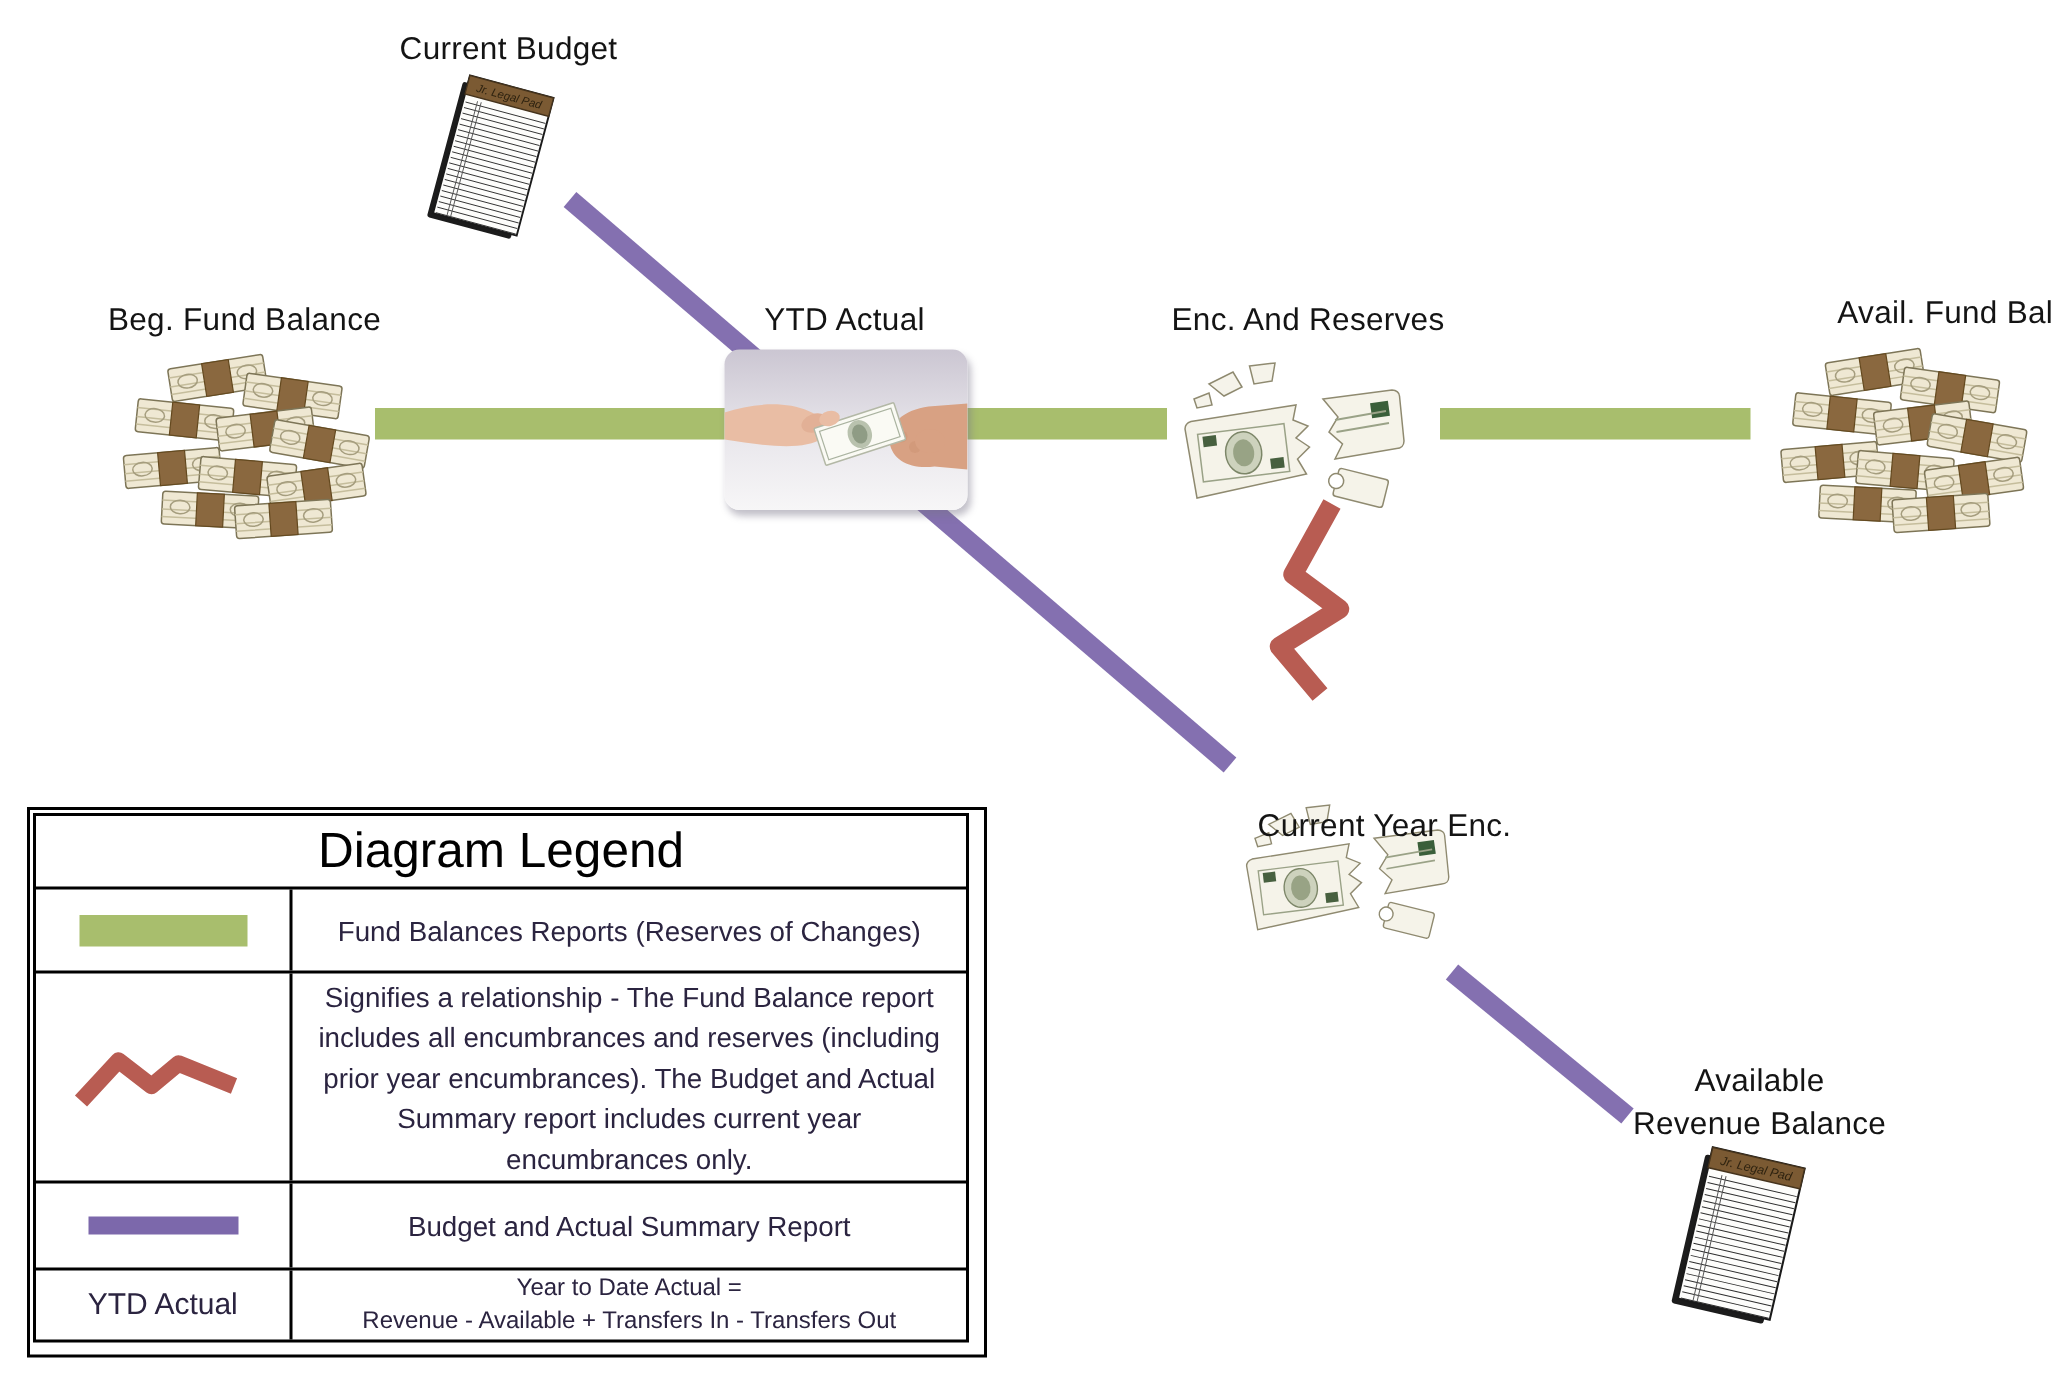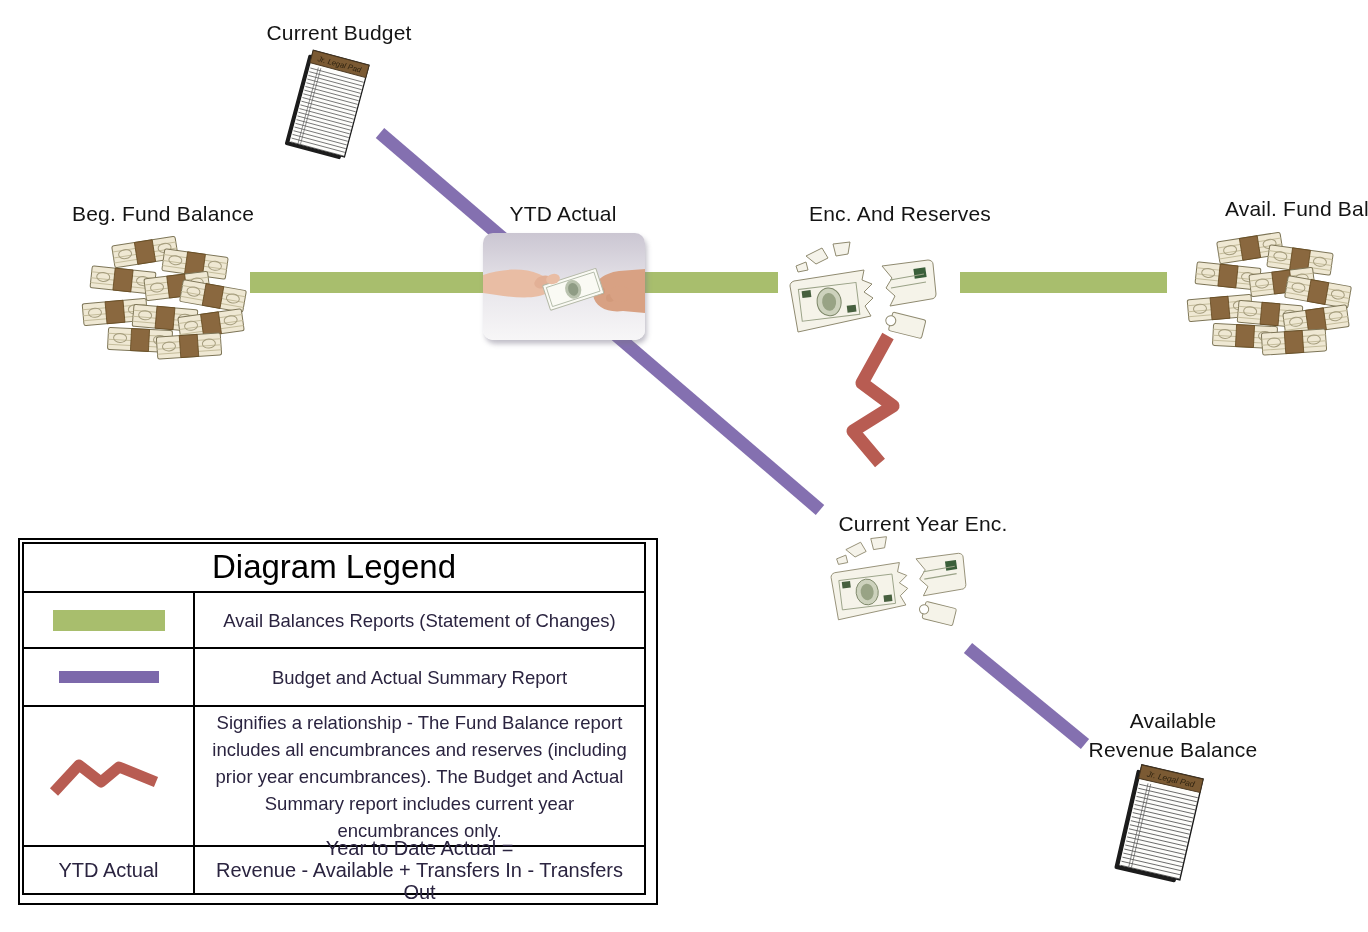--- a/index.html
+++ b/index.html
@@ -181,56 +181,56 @@
     <path d="M112,44 L146,38 M113,52 L148,46" stroke="#9aa287" stroke-width="1.2"></path>
   </svg>
 
   <svg class="layer" width="1368" height="932" style="pointer-events:none">
     <polyline points="888,336 862,383 893,406 853,431 880,463" fill="none" stroke="#b85c52" stroke-width="13" stroke-linejoin="round"></polyline>
   </svg>
 
   <div class="node-label" style="left:339px;top:21px">Current Budget</div>
   <div class="node-label" style="left:163px;top:202px">Beg. Fund Balance</div>
   <div class="node-label" style="left:563px;top:202px">YTD Actual</div>
-  <div class="node-label" style="left:900px;top:202px">Enc. And Reserves</div>
+  <div class="node-label" style="left:872px;top:202px">Enc. And Reserves</div>
   <div class="node-label" style="left:1320px;top:197px">Avail. Fund Balance</div>
-  <div class="node-label" style="left:923px;top:512px">Current Year Enc.</div>
+  <div class="node-label" style="left:923px;top:539px">Current Year Enc.</div>
   <div class="node-label two-line" style="left:1173px;top:706px">Available
 Revenue Balance</div>
 
   <div class="legend">
     <div class="legend-inner">
       <div class="legend-title">Diagram Legend</div>
 
       <div class="legend-row" style="height:58px">
         <div class="legend-key">
           <div class="swatch-green"></div>
         </div>
-        <div class="legend-text">Avail Balances Reports (Statement of Changes)</div>
-      </div>
-
-      <div class="legend-row" style="height:59px">
-        <div class="legend-key">
-          <div class="swatch-purple"></div>
-        </div>
-        <div class="legend-text">Budget and Actual Summary Report</div>
+        <div class="legend-text">Fund Balances Reports (Reserves of Changes)</div>
       </div>
 
       <div class="legend-row" style="height:140px">
         <div class="legend-key">
           <svg width="130" height="45">
             <polyline points="10,38 35,11 57,28 75,13 112,28" fill="none" stroke="#b85c52" stroke-width="11" stroke-linejoin="round"></polyline>
           </svg>
         </div>
         <div class="legend-text">Signifies a relationship - The Fund Balance report includes all encumbrances and reserves (including prior year encumbrances). The Budget and Actual Summary report includes current year encumbrances only.</div>
       </div>
 
+      <div class="legend-row" style="height:59px">
+        <div class="legend-key">
+          <div class="swatch-purple"></div>
+        </div>
+        <div class="legend-text">Budget and Actual Summary Report</div>
+      </div>
+
       <div class="legend-row" style="height:46px;flex:1">
         <div class="legend-key">YTD Actual</div>
-        <div class="legend-text" style="line-height:22px;font-size:20px">
+        <div class="legend-text" style="line-height:22px;font-size:16px">
           <div>Year to Date Actual =</div>
           <div>Revenue - Available + Transfers In - Transfers Out</div>
         </div>
       </div>
     </div>
   </div>
 
 </div>
 
 </body></html>

